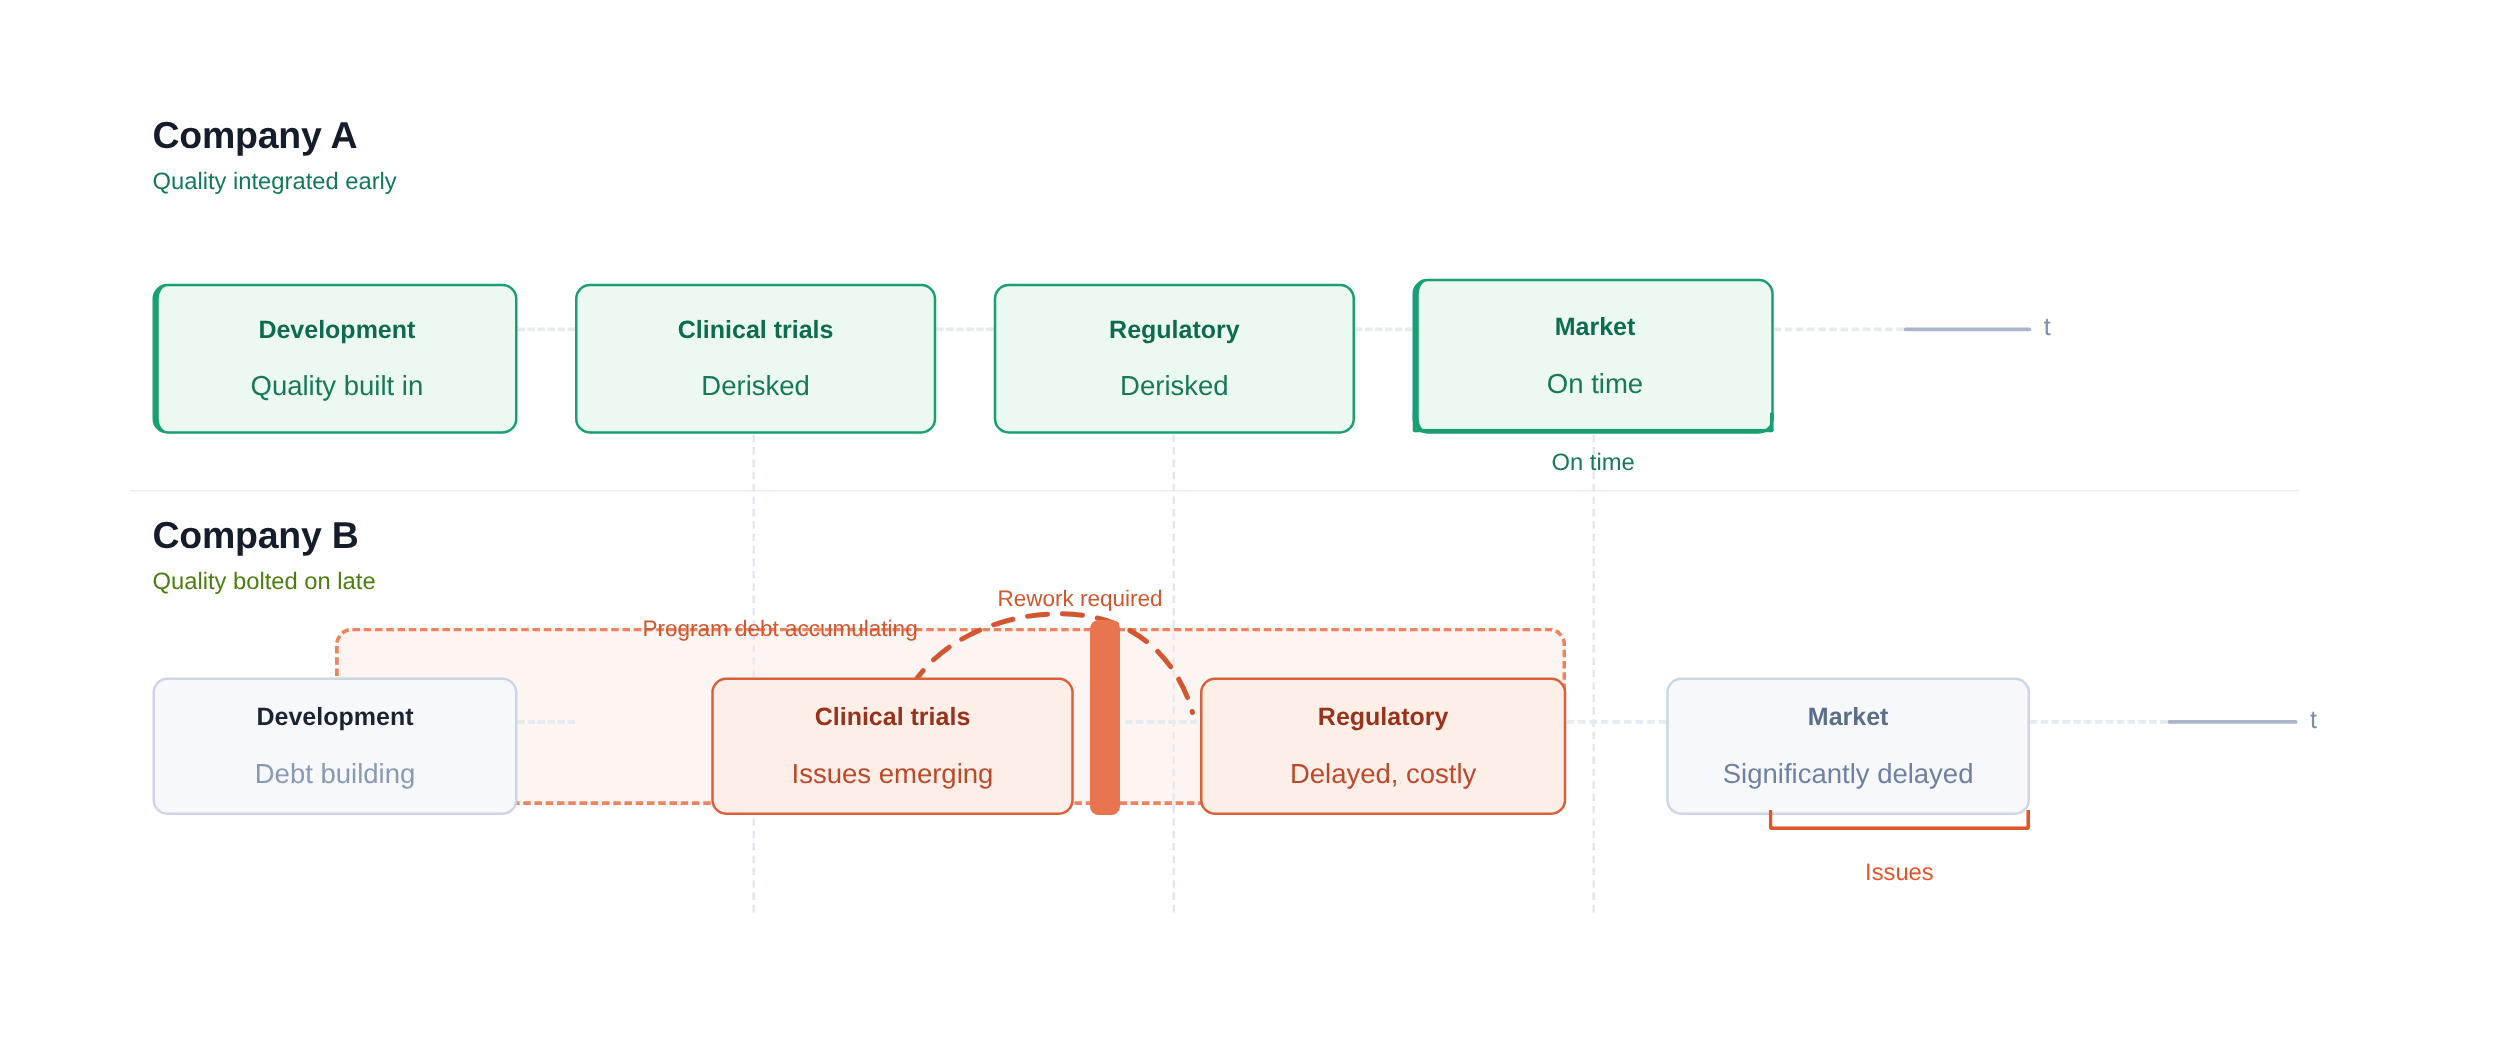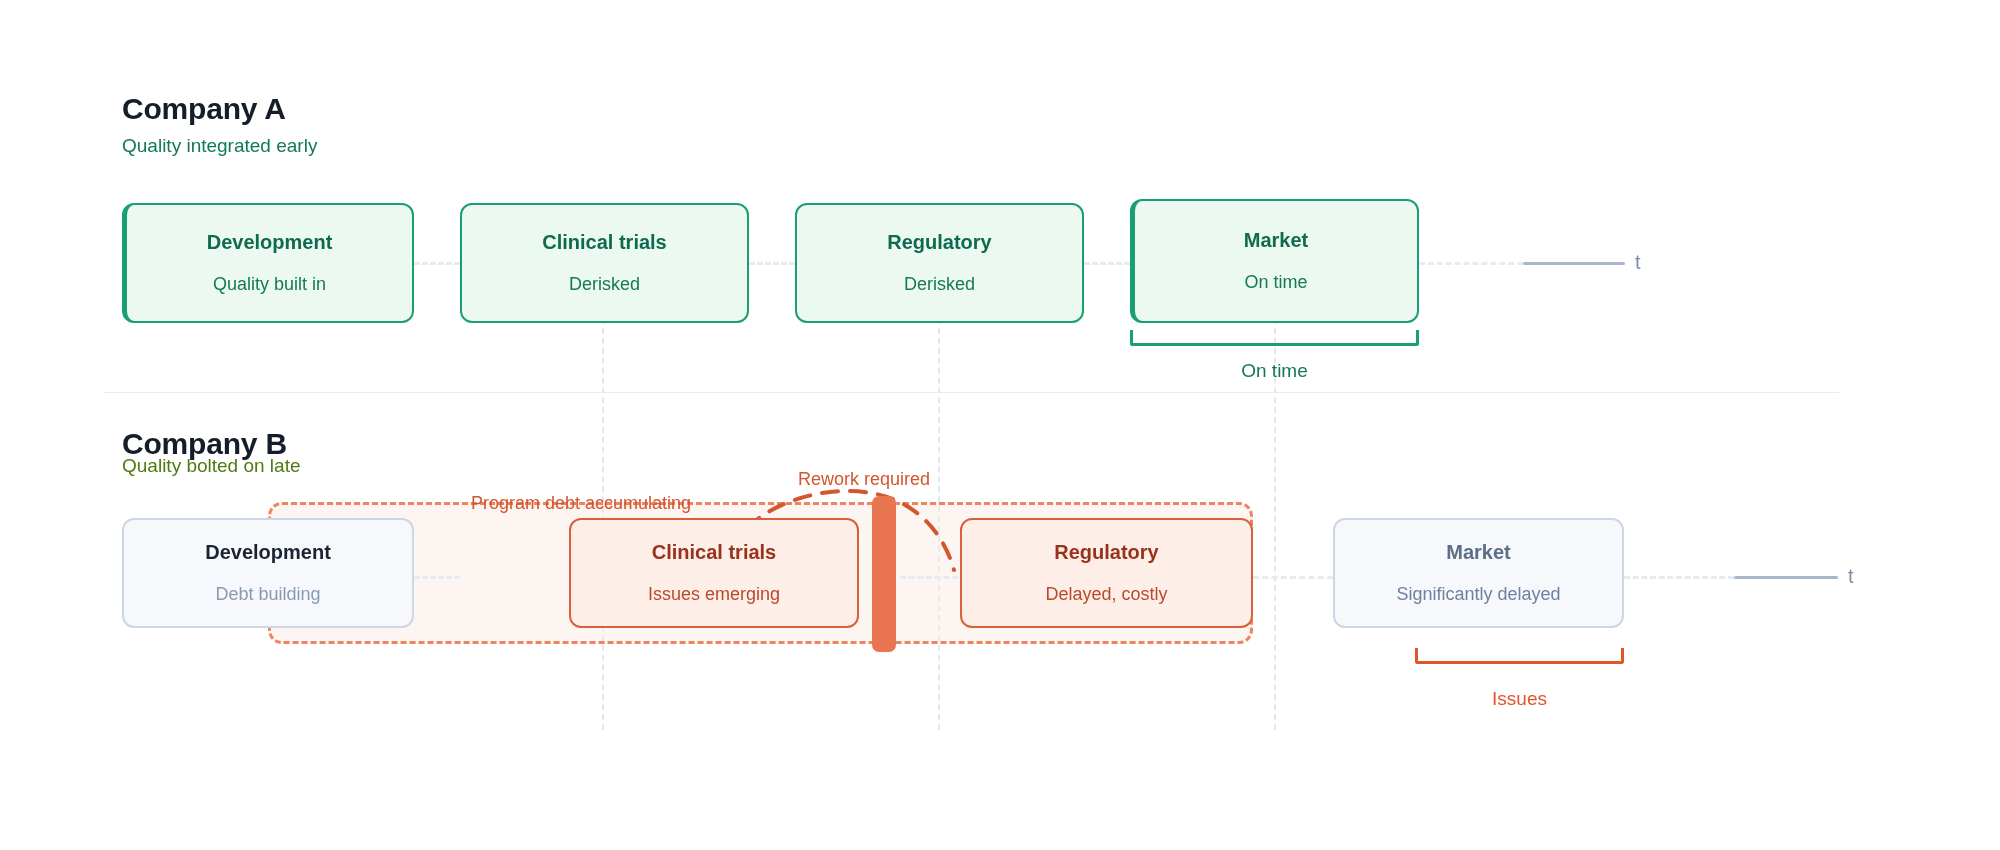--- a/index.html
+++ b/index.html
@@ -78,27 +78,28 @@
   
   .box {
     position: absolute;
     box-sizing: border-box;
     border-radius: 12px;
     display: flex;
     flex-direction: column;
     align-items: center;
     justify-content: center;
     gap: 20px;
+    margin-top: 24px;
   }
   .box .b-title {
     font-size: 20px;
     font-weight: bold;
   }
   .box .b-sub {
-    font-size: 18px;
+    font-size: 22px;
   }
 
   
   .box-green {
     background: #ecf9f1;
     border: 2px solid #1a9e74;
   }
   .box-green.accent { border-left-width: 5px; }
   .box-green .b-title { color: #0f6b4f; }
   .box-green .b-sub   { color: #17785a; }
@@ -206,26 +207,26 @@
   </div>
 
   <div class="box box-green accent" style="left:1130px; top:199px; width:289px; height:124px;">
     <div class="b-title">Market</div>
     <div class="b-sub">On time</div>
   </div>
 
   <div class="bracket bracket-green" style="left:1130px; top:330px; width:289px; height:16px;"></div>
   <div class="bracket-label label-green" style="left:1130px; top:360px; width:289px;">On time</div>
 
-  <div class="sect-title" style="left:122px; top:427px;text-align:right;">Company B</div>
+  <div class="sect-title" style="left:122px; top:412px;text-align:right;">Company B</div>
   <div class="sect-sub sub-slate" style="left:122px; top:455px;">Quality bolted on late</div>
 
   <div class="debt-region" style="left:268px; top:502px; width:985px; height:142px;"></div>
 
-  <div class="anno" style="left:471px; top:469px;">Program debt accumulating</div>
+  <div class="anno" style="left:514px; top:469px;">Program debt accumulating</div>
   <div class="anno" style="left:798px; top:445px;">Rework required</div>
 
   <svg class="arc-svg" width="260" height="110" style="left:710px; top:470px;" viewBox="0 0 260 110">
     <path d="M 8 105 C 28 30, 130 6, 185 30 C 222 46, 238 78, 244 100" fill="none" stroke="#d2562f" stroke-width="4" stroke-dasharray="16 12" stroke-linecap="round"></path>
   </svg>
 
   <div class="rework-bar" style="left:872px; top:496px; width:24px; height:156px;"></div>
 
   <div class="connector" style="left:414px; top:576px; width:46px;"></div>
   <div class="connector" style="left:900px; top:576px; width:58px;"></div>

